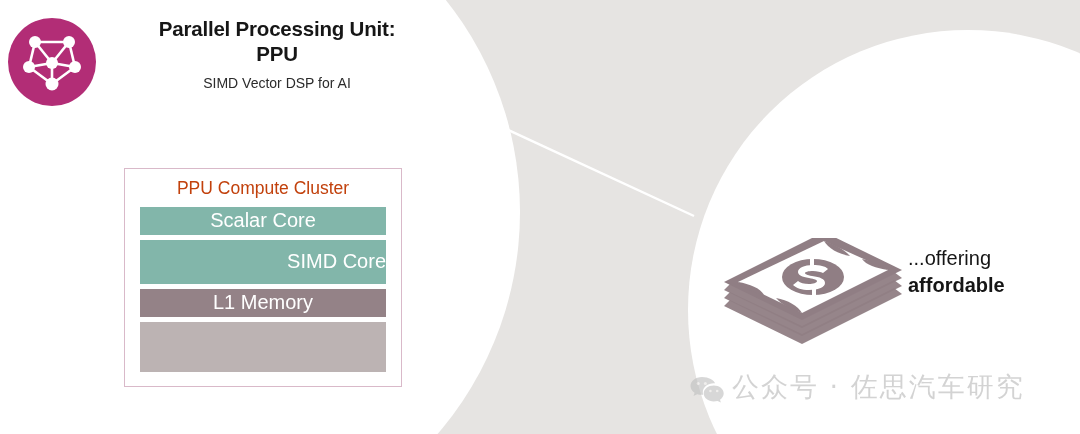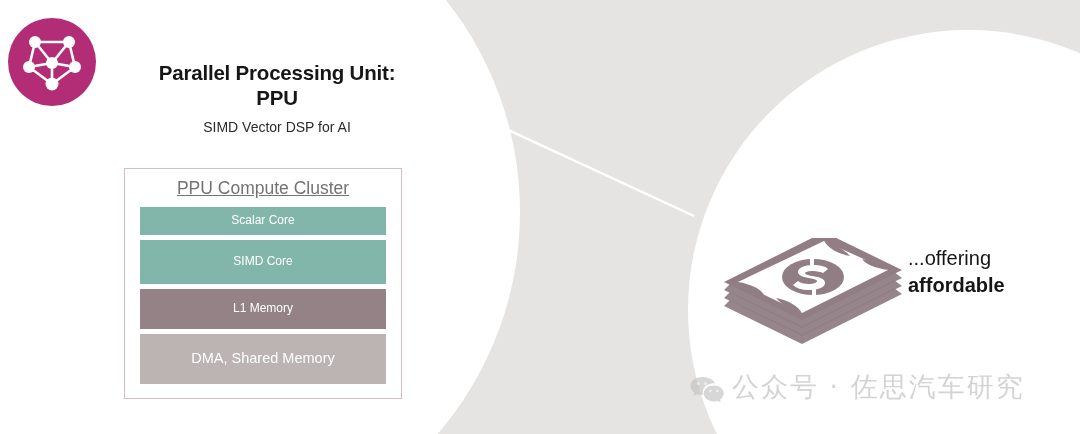--- a/index.html
+++ b/index.html
@@ -76,21 +76,20 @@
     border-radius: 50%;
     background: #b22d76;
     position: relative;
     margin-top: 2px;
   }
 
   #brand-text {
     flex: 1 1 auto;
     padding-left: 10px;
     text-align: center;
-    margin-top: 44px;
   }
 
   #product-title {
     font-size: 20.5px;
     font-weight: bold;
     color: #161616;
     line-height: 1.22;
     letter-spacing: -0.2px;
     white-space: pre-line;
   }
@@ -111,52 +110,51 @@
     width: 278px;
     box-sizing: border-box;
     border: 1px solid #d9b9c9;
     background: #ffffff;
     padding: 8px 15px 14px 15px;
   }
 
   #cluster-title {
     text-align: center;
     font-size: 17.5px;
-    color: #737373;
+    color: #c2410c;
     line-height: 1.35;
     padding-bottom: 6px;
-    text-decoration: underline;
   }
 
   .block {
     box-sizing: border-box;
     width: 100%;
     display: flex;
     flex-direction: column;
     align-items: center;
     justify-content: center;
     color: #ffffff;
     text-align: center;
     margin-bottom: 5px;
   }
   .block:last-child { margin-bottom: 0; }
 
   .block-label {
-    font-size: 12px;
+    font-size: 20px;
     line-height: 1.15;
   }
   .block-sublabel {
     font-size: 14.5px;
     line-height: 1.2;
     margin-top: 1px;
   }
 
   #block-scalar-core  { height: 28px; background: #82b6aa; }
-  #block-simd-core    { height: 44px; background: #82b6aa; }
-  #block-l1-memory    { height: 40px; background: #948287; }
+  #block-simd-core    { height: 44px; background: #82b6aa; align-items: flex-end; }
+  #block-l1-memory    { height: 28px; background: #948287; }
   #block-system       { height: 50px; background: #bcb3b3; }
 
   
   #right-heading {
     position: absolute;
     left: 760px;
     top: 138px;
     width: 270px;
     text-align: center;
     font-size: 23px;
@@ -265,21 +263,20 @@
 
       <div class="block" id="block-simd-core">
         <div class="block-label">SIMD Core</div>
       </div>
 
       <div class="block" id="block-l1-memory">
         <div class="block-label">L1 Memory</div>
       </div>
 
       <div class="block" id="block-system">
-        <div class="block-sublabel">DMA, Shared Memory</div>
       </div>
     </div>
   </div>
 
 
   <div id="money-icon">
     <svg viewBox="0 0 190 112" width="190" height="112" aria-hidden="true">
       <g fill="#907e84">
 
         <path d="M6 68 L84 106 L184 56 L176 50 L84 96 L12 62 Z" opacity="0.95"></path>

